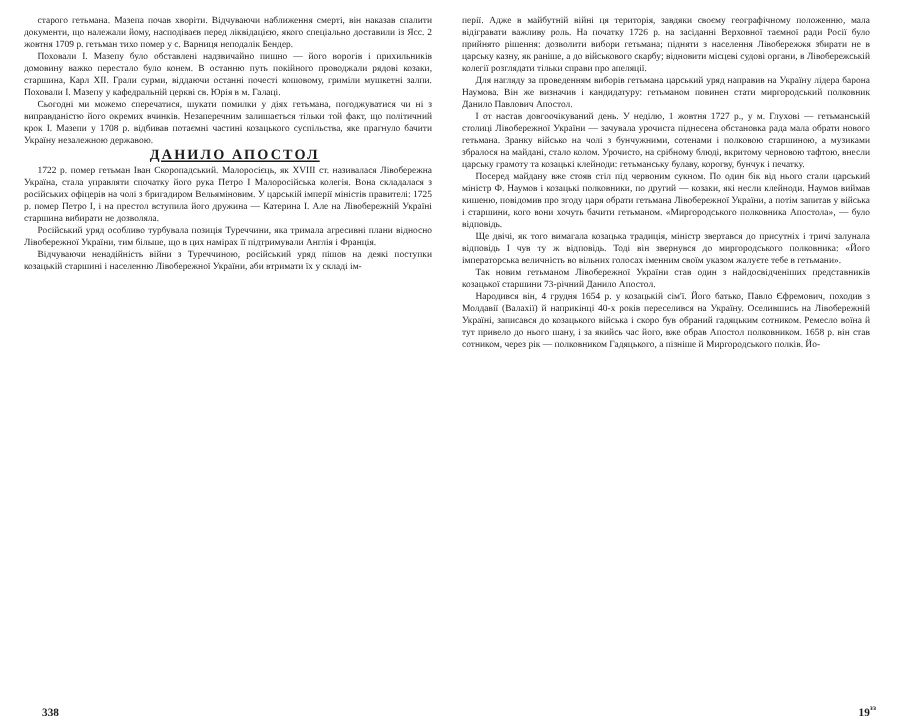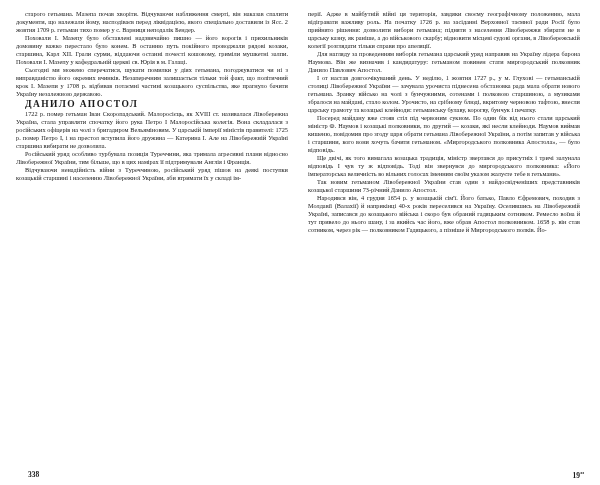--- a/index.html
+++ b/index.html
@@ -35,26 +35,27 @@
     hyphens: manual;
   }
   .col p {
     margin: 0;
     text-indent: 9px;
   }
   .col p.noindent {
     text-indent: 0;
   }
   .chapter-title {
-    text-align: left;
+    text-align: center;
     font-size: 9.5px;
     letter-spacing: 1.4px;
     font-weight: bold;
     margin: 13px 0 11px 0;
     text-indent: 0;
+    text-decoration: underline;
   }
   .footer {
     position: absolute;
     left: 16px;
     right: 16px;
     bottom: 6px;
     height: 14px;
     font-size: 7px;
   }
   .folio-left {

